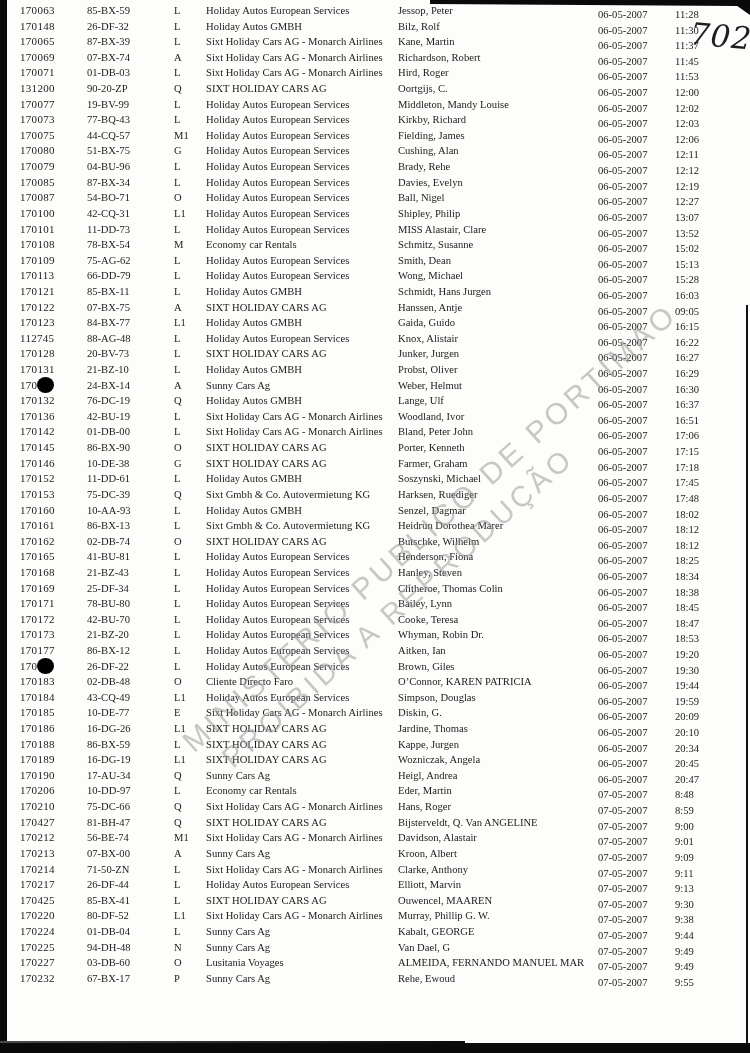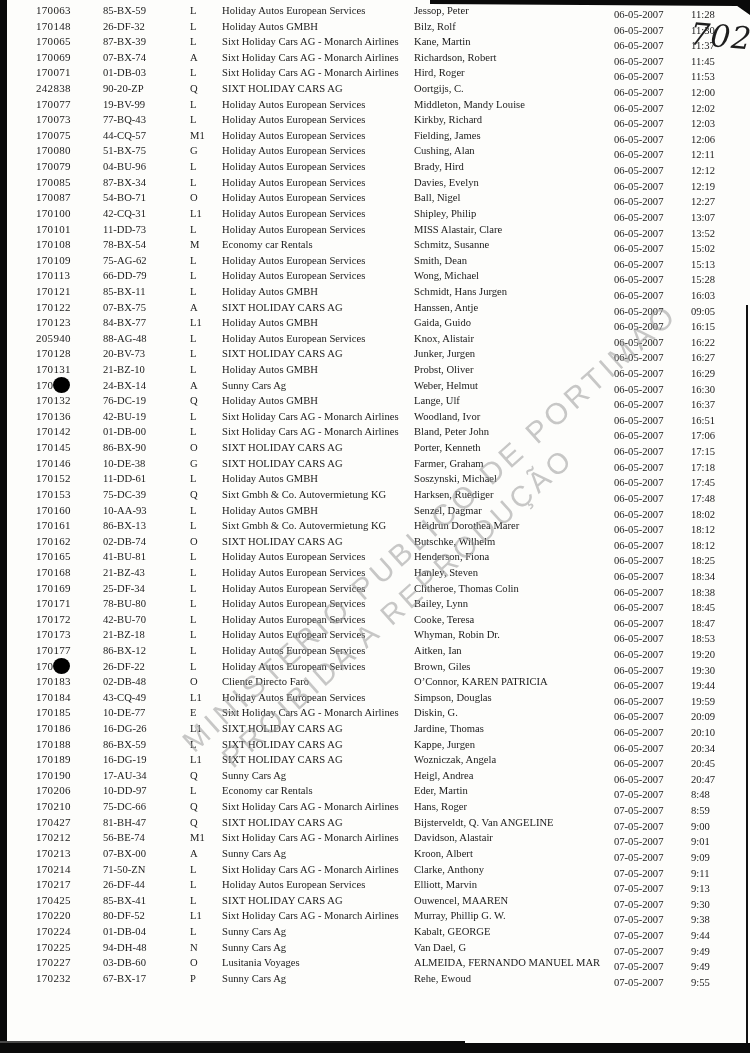--- a/index.html
+++ b/index.html
@@ -32,21 +32,21 @@
 
   
   .handwritten {
     position: absolute; left: 690px; top: 18px; z-index: 7;
     font-family: "DejaVu Serif", serif; font-style: italic;
     font-size: 31px; color: #1e1e1e; transform: rotate(5deg);
     letter-spacing: 1px;
   }
 
   
-  .records { position: absolute; top: 3px; left: 0; right: 0; z-index: 3; margin-left: 16px; }
+  .records { position: absolute; top: 3px; left: 0; right: 0; z-index: 3; }
   .row { display: flex; height: 15.62px; line-height: 15.4px; font-size: 10.6px; white-space: nowrap; }
   .c { overflow: visible; }
   .c-id      { width: 48px;  margin-left: 20px; font-size: 11px; letter-spacing: 0.3px; }
   .c-plate   { width: 60px;  margin-left: 19px; }
   .c-cat     { width: 26px;  margin-left: 27px; }
   .c-company { width: 192px; margin-left: 6px; }
   .c-name    { width: 200px; }
   .c-date    { width: 70px;  position: relative; top: 4px; }
   .c-time    { width: 42px;  margin-left: 7px; position: relative; top: 4px; }
   .blob {
@@ -113,21 +113,21 @@
     <span class="c c-id">170071</span>
     <span class="c c-plate">01-DB-03</span>
     <span class="c c-cat">L</span>
     <span class="c c-company">Sixt Holiday Cars AG - Monarch Airlines</span>
     <span class="c c-name">Hird, Roger</span>
     <span class="c c-date">06-05-2007</span>
     <span class="c c-time">11:53</span>
   </div>
 
   <div class="row">
-    <span class="c c-id">242838</span>
+    <span class="c c-id">131200</span>
     <span class="c c-plate">90-20-ZP</span>
     <span class="c c-cat">Q</span>
     <span class="c c-company">SIXT HOLIDAY CARS AG</span>
     <span class="c c-name">Oortgijs, C.</span>
     <span class="c c-date">06-05-2007</span>
     <span class="c c-time">12:00</span>
   </div>
 
   <div class="row">
     <span class="c c-id">170077</span>
@@ -167,21 +167,21 @@
     <span class="c c-name">Cushing, Alan</span>
     <span class="c c-date">06-05-2007</span>
     <span class="c c-time">12:11</span>
   </div>
 
   <div class="row">
     <span class="c c-id">170079</span>
     <span class="c c-plate">04-BU-96</span>
     <span class="c c-cat">L</span>
     <span class="c c-company">Holiday Autos European Services</span>
-    <span class="c c-name">Brady, Hird</span>
+    <span class="c c-name">Brady, Rehe</span>
     <span class="c c-date">06-05-2007</span>
     <span class="c c-time">12:12</span>
   </div>
 
   <div class="row">
     <span class="c c-id">170085</span>
     <span class="c c-plate">87-BX-34</span>
     <span class="c c-cat">L</span>
     <span class="c c-company">Holiday Autos European Services</span>
     <span class="c c-name">Davies, Evelyn</span>
@@ -273,21 +273,21 @@
     <span class="c c-id">170123</span>
     <span class="c c-plate">84-BX-77</span>
     <span class="c c-cat">L1</span>
     <span class="c c-company">Holiday Autos GMBH</span>
     <span class="c c-name">Gaida, Guido</span>
     <span class="c c-date">06-05-2007</span>
     <span class="c c-time">16:15</span>
   </div>
 
   <div class="row">
-    <span class="c c-id">205940</span>
+    <span class="c c-id">112745</span>
     <span class="c c-plate">88-AG-48</span>
     <span class="c c-cat">L</span>
     <span class="c c-company">Holiday Autos European Services</span>
     <span class="c c-name">Knox, Alistair</span>
     <span class="c c-date">06-05-2007</span>
     <span class="c c-time">16:22</span>
   </div>
 
   <div class="row">
     <span class="c c-id">170128</span>
@@ -464,21 +464,21 @@
     <span class="c c-plate">42-BU-70</span>
     <span class="c c-cat">L</span>
     <span class="c c-company">Holiday Autos European Services</span>
     <span class="c c-name">Cooke, Teresa</span>
     <span class="c c-date">06-05-2007</span>
     <span class="c c-time">18:47</span>
   </div>
 
   <div class="row">
     <span class="c c-id">170173</span>
-    <span class="c c-plate">21-BZ-18</span>
+    <span class="c c-plate">21-BZ-20</span>
     <span class="c c-cat">L</span>
     <span class="c c-company">Holiday Autos European Services</span>
     <span class="c c-name">Whyman, Robin Dr.</span>
     <span class="c c-date">06-05-2007</span>
     <span class="c c-time">18:53</span>
   </div>
 
   <div class="row">
     <span class="c c-id">170177</span>
     <span class="c c-plate">86-BX-12</span>

